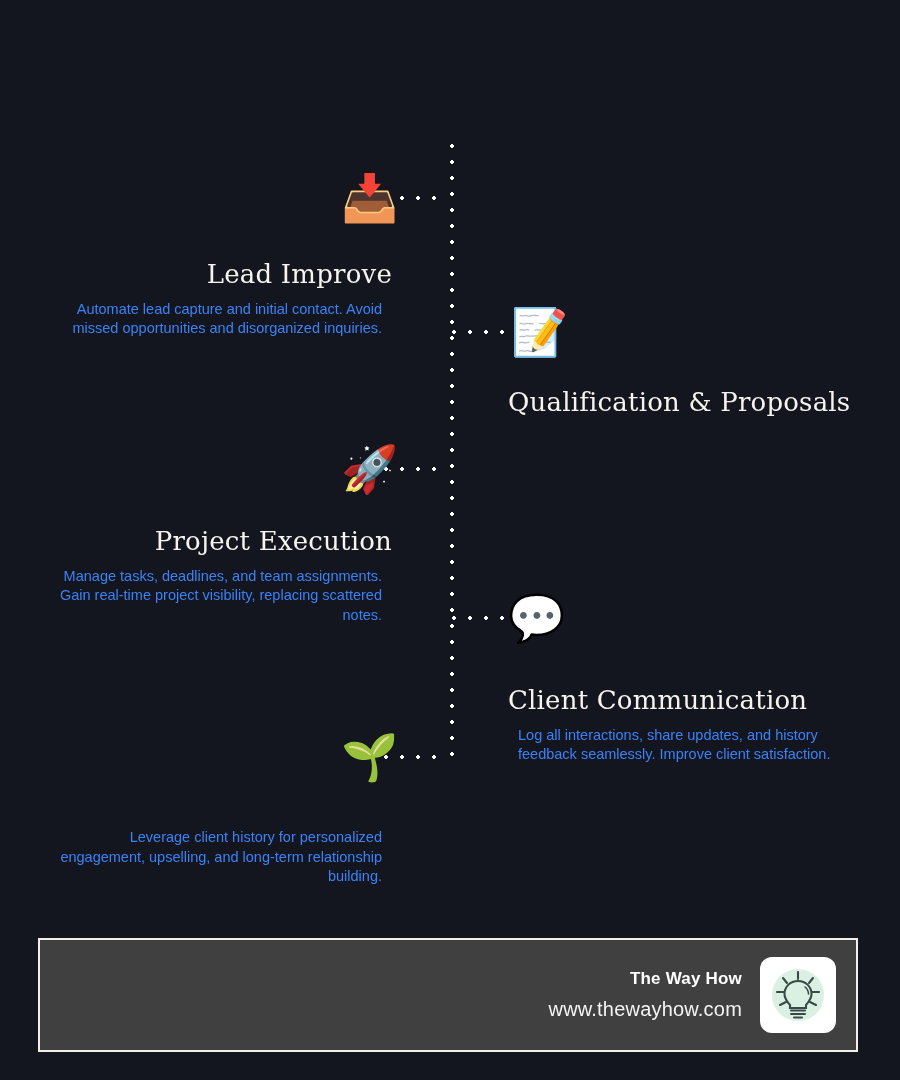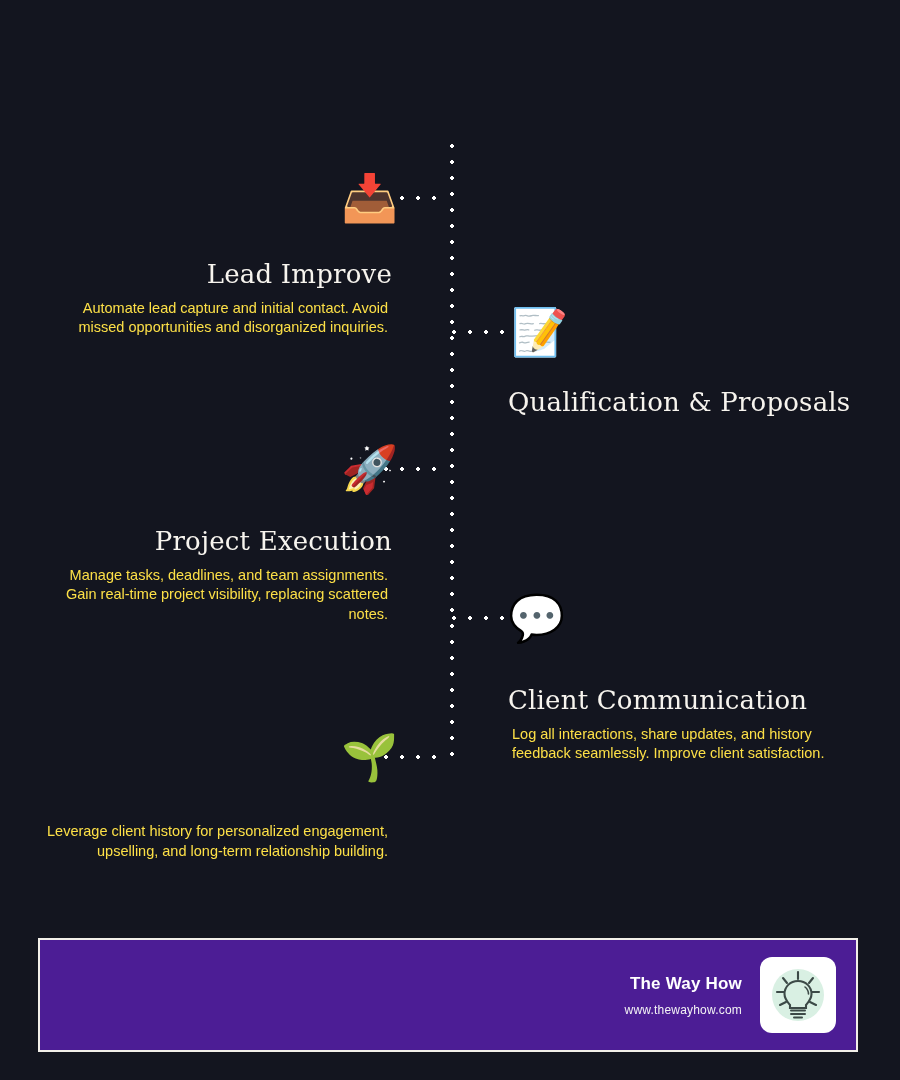--- a/index.html
+++ b/index.html
@@ -95,33 +95,33 @@
     color: #f7f4ee;
     font-weight: 400;
     margin: 0 0 9px 0;
     line-height: 1.15;
     letter-spacing: 0.2px;
   }
   .step-body {
     font-family: "Liberation Sans", sans-serif;
     font-size: 14.5px;
     line-height: 1.35;
-    color: #fde047;
-    margin: 4px;
+    color: #3b82f6;
+    margin: 10px;
   }
 
   
   .footer-box {
     position: absolute;
     left: 38px;
     top: 938px;
     width: 820px;
     height: 114px;
     border: 2px solid #f2efe9;
-    background: #4c1d95;
+    background: #404040;
     box-sizing: border-box;
   }
   .footer-inner {
     position: absolute;
     right: 20px;
     top: 0;
     height: 100%;
     display: flex;
     align-items: center;
     gap: 18px;
@@ -134,21 +134,21 @@
   }
   .brand-name {
     font-family: "Liberation Sans", sans-serif;
     font-size: 17px;
     font-weight: bold;
     color: #ffffff;
     letter-spacing: 0.2px;
   }
   .brand-url {
     font-family: "Liberation Sans", sans-serif;
-    font-size: 12px;
+    font-size: 20px;
     font-weight: 400;
     color: #f4f4f5;
     letter-spacing: 0.2px;
   }
   .logo-card {
     width: 76px;
     height: 76px;
     background: #ffffff;
     border-radius: 12px;
     display: flex;

